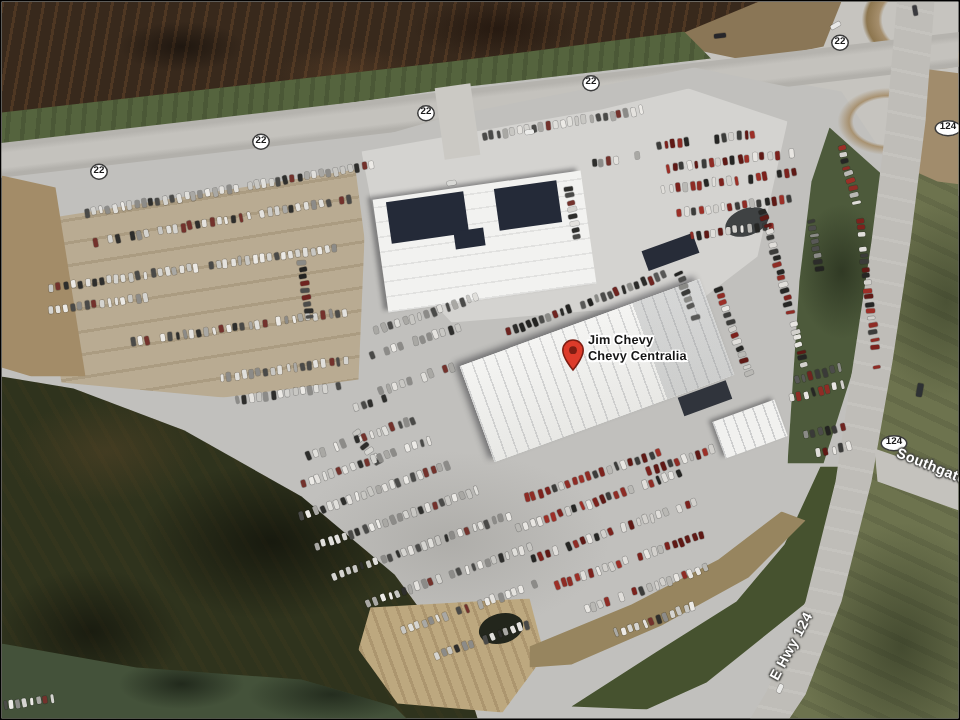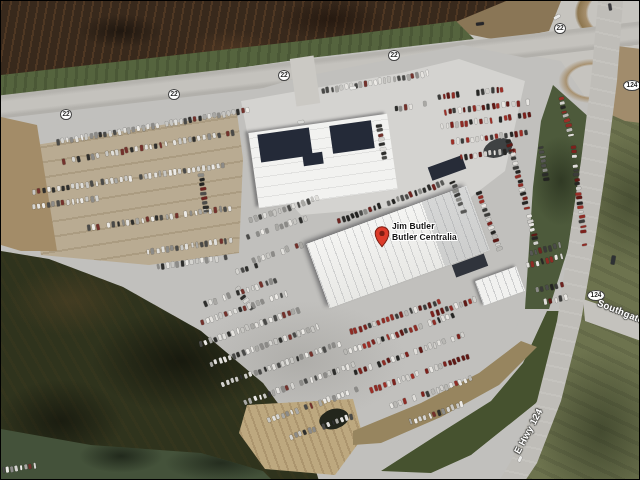--- a/index.html
+++ b/index.html
@@ -943,16 +943,16 @@
   <div id="roadlabels-layer">
       <div class="road-label" style="left: 527px; top: 430px; transform: translate(-50%, -50%) rotate(-62deg);">E Hwy 124</div>
       <div class="road-label" style="left: 597px; top: 301px; transform-origin: left center; transform: translate(0px, -50%) rotate(22deg);">Southgate</div>
     </div>
 
   <svg id="pin" viewBox="0 0 24 34" width="16" height="22">
     <path d="M12 1 C6 1 1.5 5.7 1.5 11.5 C1.5 19.5 12 32 12 32 C12 32 22.5 19.5 22.5 11.5 C22.5 5.7 18 1 12 1 Z" fill="var(--pin-red,#dd3b2a)" stroke="var(--pin-dark,#7d1d12)" stroke-width="1.6"></path>
     <circle cx="12" cy="11.5" r="4" fill="var(--pin-dark,#7d1d12)"></circle>
   </svg>
   <div id="poi">
-    <span>Jim Butler</span>
-    <span>Butler Centralia</span>
+    <span>Jim Chevy</span>
+    <span>Chevy Centralia</span>
   </div>
 </div>
 
 </body></html>

